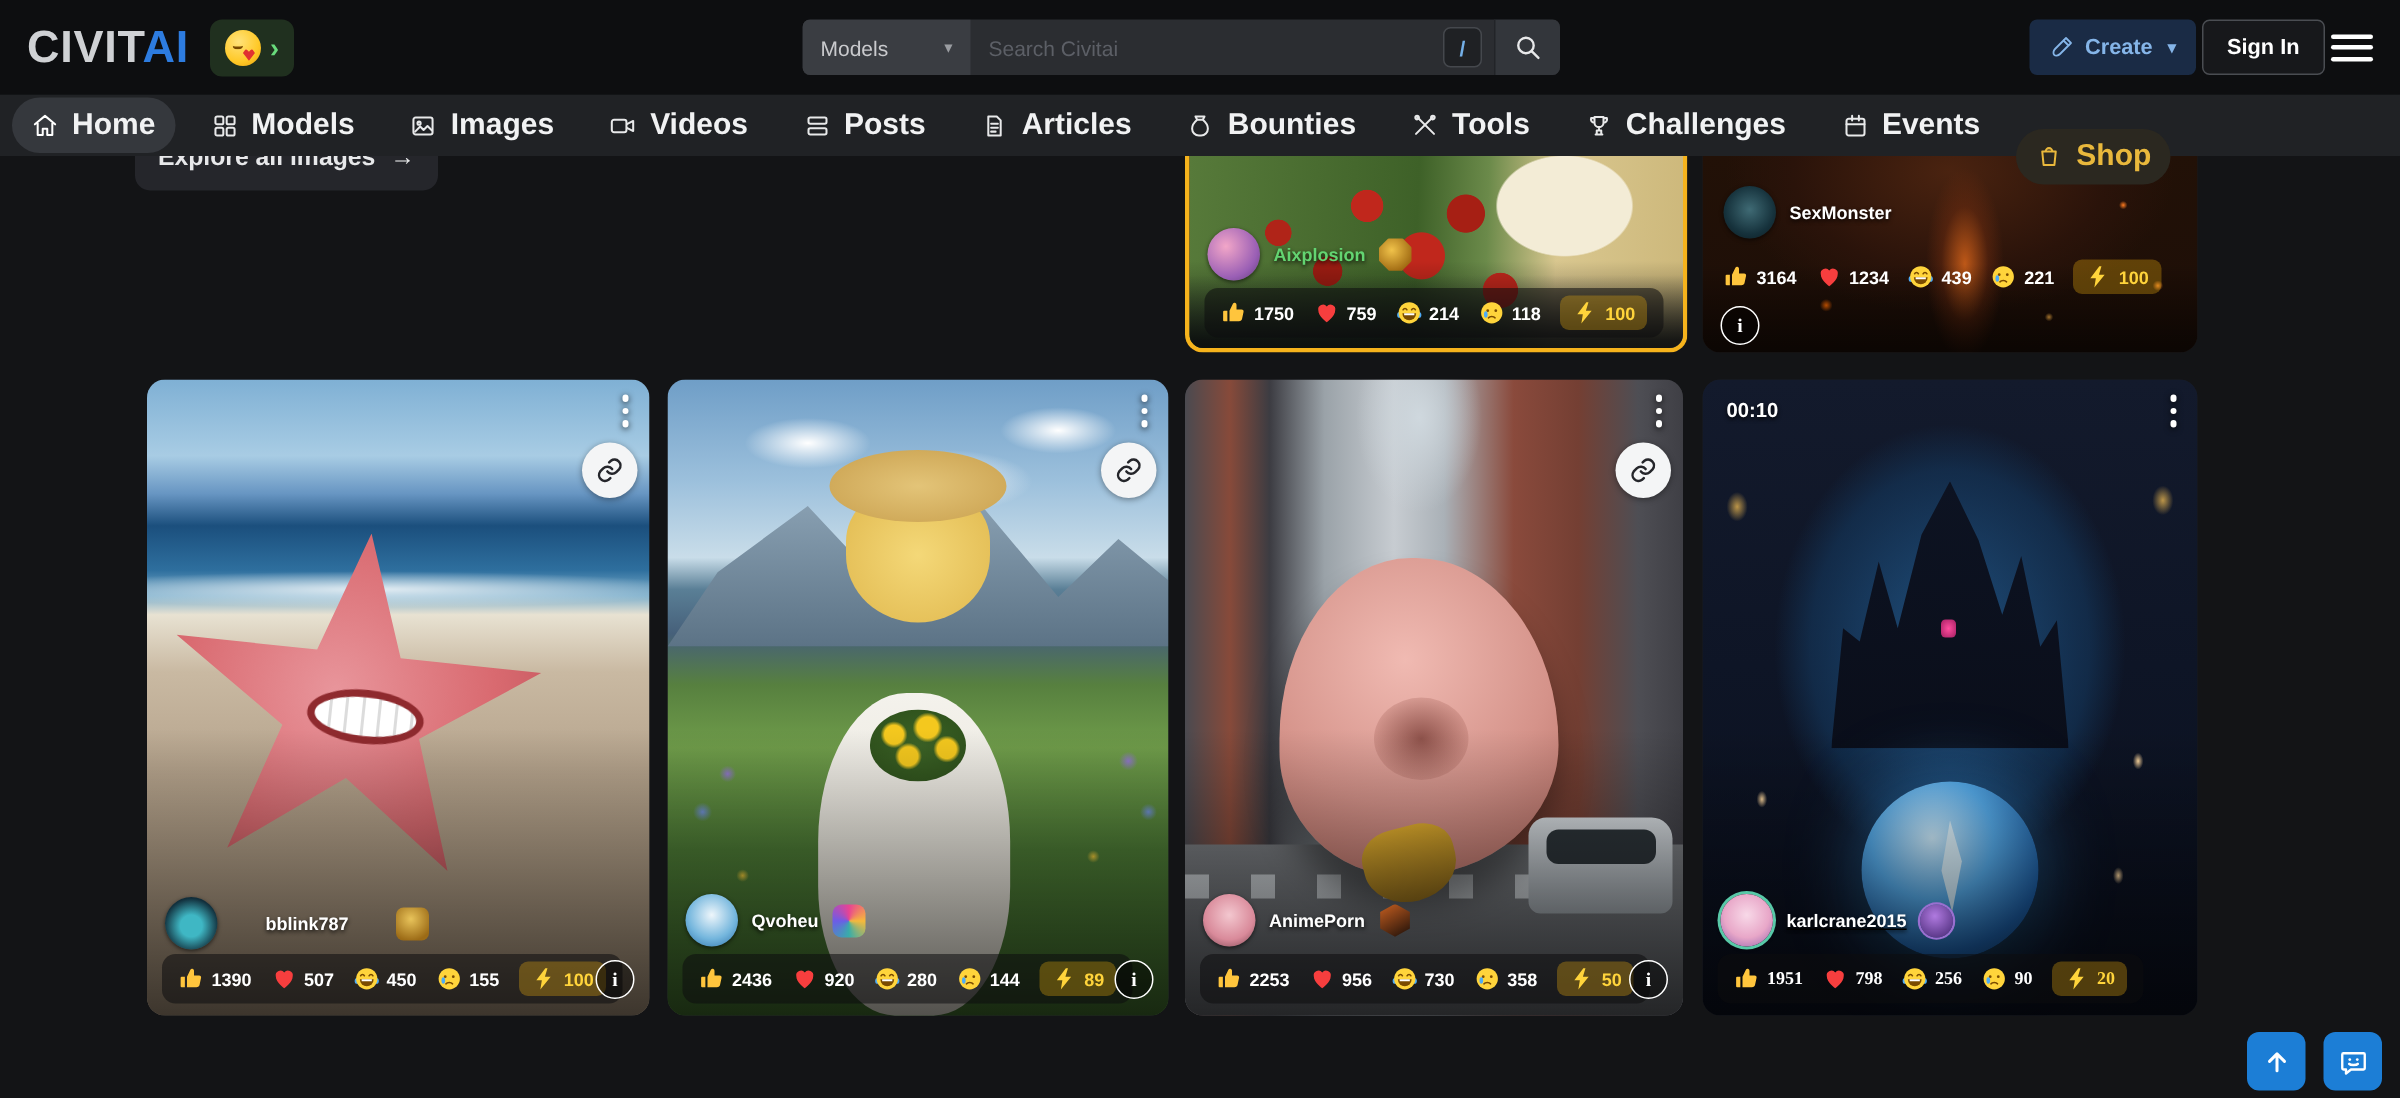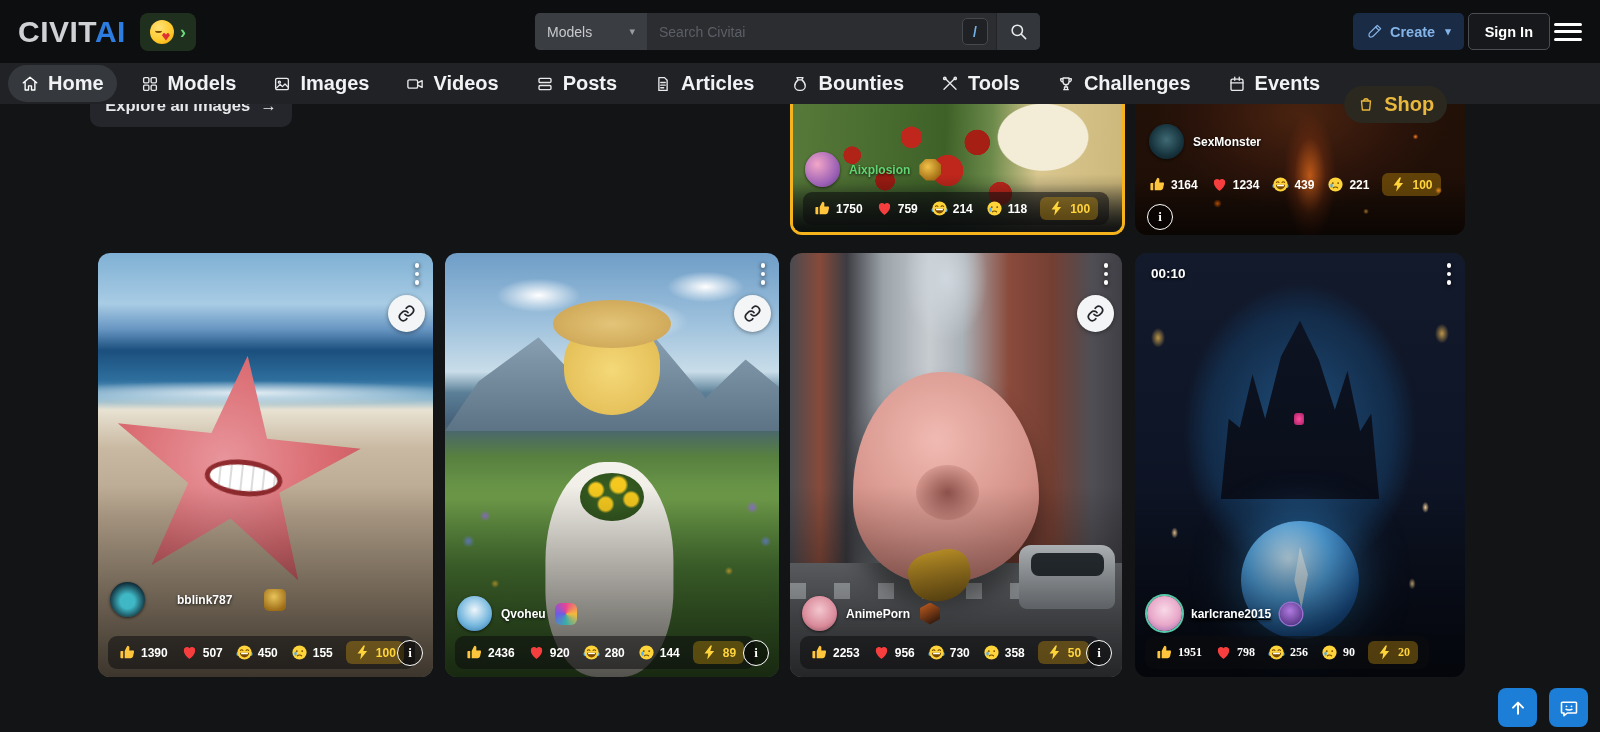--- a/index.html
+++ b/index.html
@@ -519,21 +519,21 @@
     <div class="dots">
         <i></i>
         <i></i>
         <i></i>
       </div>
     <div class="link-btn">
       <svg width="19" height="19">
           <use href="#i-link" xlink:href="#i-link"></use>
         </svg>
     </div>
-    <div class="user-row" style="left:12px; bottom:60px;gap:32px;">
+    <div class="user-row" style="left:12px; bottom:44px;gap:32px;">
       <span class="avatar av-bblink787"></span>
       <span class="uname">bblink787</span>
       <span class="ubadge bg-gold-anchor"></span>
     </div>
     <div class="stats" style="left:10px; bottom:8px;">
         <span class="chip">
           <svg viewBox="0 0 24 24">
             <use href="#i-thumb" xlink:href="#i-thumb"></use>
           </svg>
           <b>1390</b>

